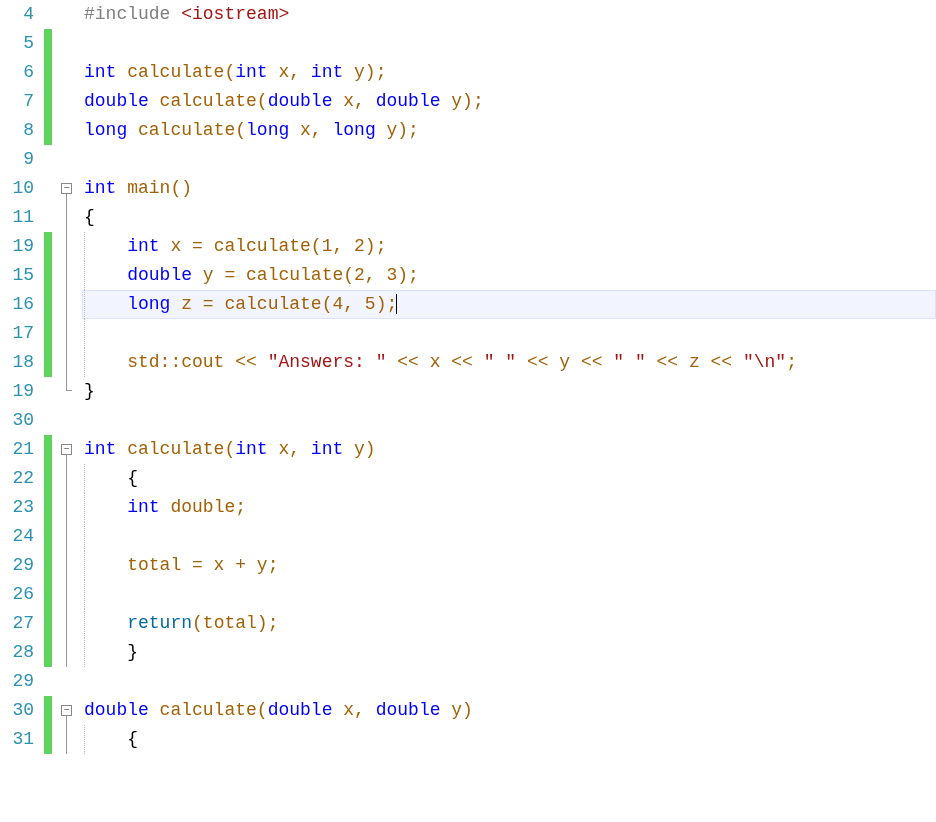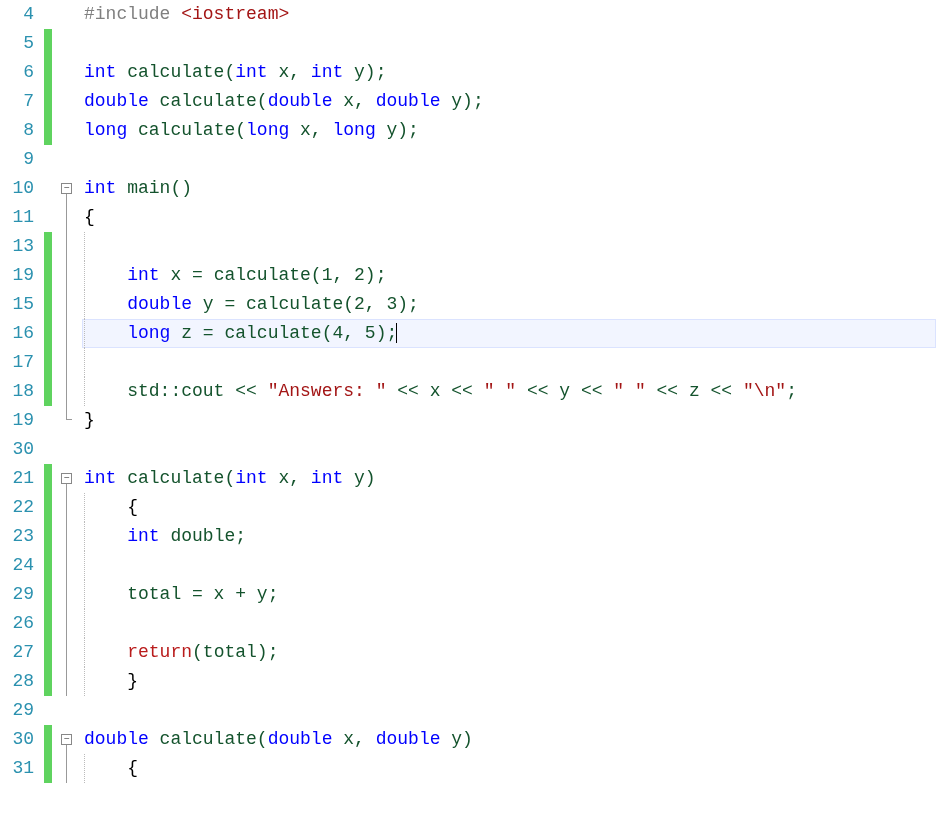--- a/index.html
+++ b/index.html
@@ -92,41 +92,40 @@
   }
   .caret {
     display:inline-block;
     width:0;
     border-left:1px solid #000;
     height:20px;
     vertical-align:middle;
     margin-left:-1px;
   }
   
-  .kw   { color: #b91c1c; }
+  .kw   { color: #0369a1; }
   .pre  { color: #808080; }
   .inc  { color: #a31515; }
   .str  { color: #a31515; }
   .typ  { color: #0000ff; }
-  .id   { color: #14532d; }
+  .id   { color: #a16207; }
   .brace{ color: #000000; }
 </style>
 </head>
 <body>
 
 <div class="editor" id="editor">
     <div class="line"><div class="lineno">4</div><div class="marker-col"></div><div class="gutter2"></div><div class="code"><span class="pre">#include </span><span class="inc">&lt;iostream&gt;</span></div></div>
     <div class="line"><div class="lineno">5</div><div class="marker-col changed"></div><div class="gutter2"></div><div class="code"></div></div>
     <div class="line"><div class="lineno">6</div><div class="marker-col changed"></div><div class="gutter2"></div><div class="code"><span class="typ">int</span><span class="id"> calculate(</span><span class="typ">int</span><span class="id"> x, </span><span class="typ">int</span><span class="id"> y);</span></div></div>
     <div class="line"><div class="lineno">7</div><div class="marker-col changed"></div><div class="gutter2"></div><div class="code"><span class="typ">double</span><span class="id"> calculate(</span><span class="typ">double</span><span class="id"> x, </span><span class="typ">double</span><span class="id"> y);</span></div></div>
     <div class="line"><div class="lineno">8</div><div class="marker-col changed"></div><div class="gutter2"></div><div class="code"><span class="typ">long</span><span class="id"> calculate(</span><span class="typ">long</span><span class="id"> x, </span><span class="typ">long</span><span class="id"> y);</span></div></div>
     <div class="line"><div class="lineno">9</div><div class="marker-col"></div><div class="gutter2"></div><div class="code"></div></div>
     <div class="line"><div class="lineno">10</div><div class="marker-col"></div><div class="gutter2"><div class="outline-box">−</div><div class="outline-line" style="top: 20px;"></div></div><div class="code"><span class="typ">int</span><span class="id"> main()</span></div></div>
     <div class="line"><div class="lineno">11</div><div class="marker-col"></div><div class="gutter2"><div class="outline-line"></div></div><div class="code"><span class="brace">{</span></div></div>
-    <div class="line"><div class="lineno">13</div><div class="marker-col changed"></div><div class="gutter2"><div class="outline-line"></div></div><div class="code"><span class="inner-guide"></span></div></div>
     <div class="line"><div class="lineno">19</div><div class="marker-col changed"></div><div class="gutter2"><div class="outline-line"></div></div><div class="code"><span class="inner-guide"></span><span class="id">    </span><span class="typ">int</span><span class="id"> x = calculate(1, 2);</span></div></div>
     <div class="line"><div class="lineno">15</div><div class="marker-col changed"></div><div class="gutter2"><div class="outline-line"></div></div><div class="code"><span class="inner-guide"></span><span class="id">    </span><span class="typ">double</span><span class="id"> y = calculate(2, 3);</span></div></div>
     <div class="line"><div class="lineno">16</div><div class="marker-col changed"></div><div class="gutter2"><div class="outline-line"></div></div><div class="code current-line"><span class="inner-guide"></span><span class="id">    </span><span class="typ">long</span><span class="id"> z = calculate(4, 5);</span><span class="caret"></span></div></div>
     <div class="line"><div class="lineno">17</div><div class="marker-col changed"></div><div class="gutter2"><div class="outline-line"></div></div><div class="code"><span class="inner-guide"></span></div></div>
     <div class="line"><div class="lineno">18</div><div class="marker-col changed"></div><div class="gutter2"><div class="outline-line"></div></div><div class="code"><span class="inner-guide"></span><span class="id">    std::cout &lt;&lt; </span><span class="str">"Answers: "</span><span class="id"> &lt;&lt; x &lt;&lt; </span><span class="str">" "</span><span class="id"> &lt;&lt; y &lt;&lt; </span><span class="str">" "</span><span class="id"> &lt;&lt; z &lt;&lt; </span><span class="str">"\n"</span><span class="id">;</span></div></div>
     <div class="line"><div class="lineno">19</div><div class="marker-col"></div><div class="gutter2"><div class="outline-end"></div></div><div class="code"><span class="brace">}</span></div></div>
     <div class="line"><div class="lineno">30</div><div class="marker-col"></div><div class="gutter2"></div><div class="code"></div></div>
     <div class="line"><div class="lineno">21</div><div class="marker-col changed"></div><div class="gutter2"><div class="outline-box">−</div><div class="outline-line" style="top: 20px;"></div></div><div class="code"><span class="typ">int</span><span class="id"> calculate(</span><span class="typ">int</span><span class="id"> x, </span><span class="typ">int</span><span class="id"> y)</span></div></div>
     <div class="line"><div class="lineno">22</div><div class="marker-col changed"></div><div class="gutter2"><div class="outline-line"></div></div><div class="code"><span class="inner-guide"></span><span class="id">    </span><span class="brace">{</span></div></div>
     <div class="line"><div class="lineno">23</div><div class="marker-col changed"></div><div class="gutter2"><div class="outline-line"></div></div><div class="code"><span class="inner-guide"></span><span class="id">    </span><span class="typ">int</span><span class="id"> double;</span></div></div>

